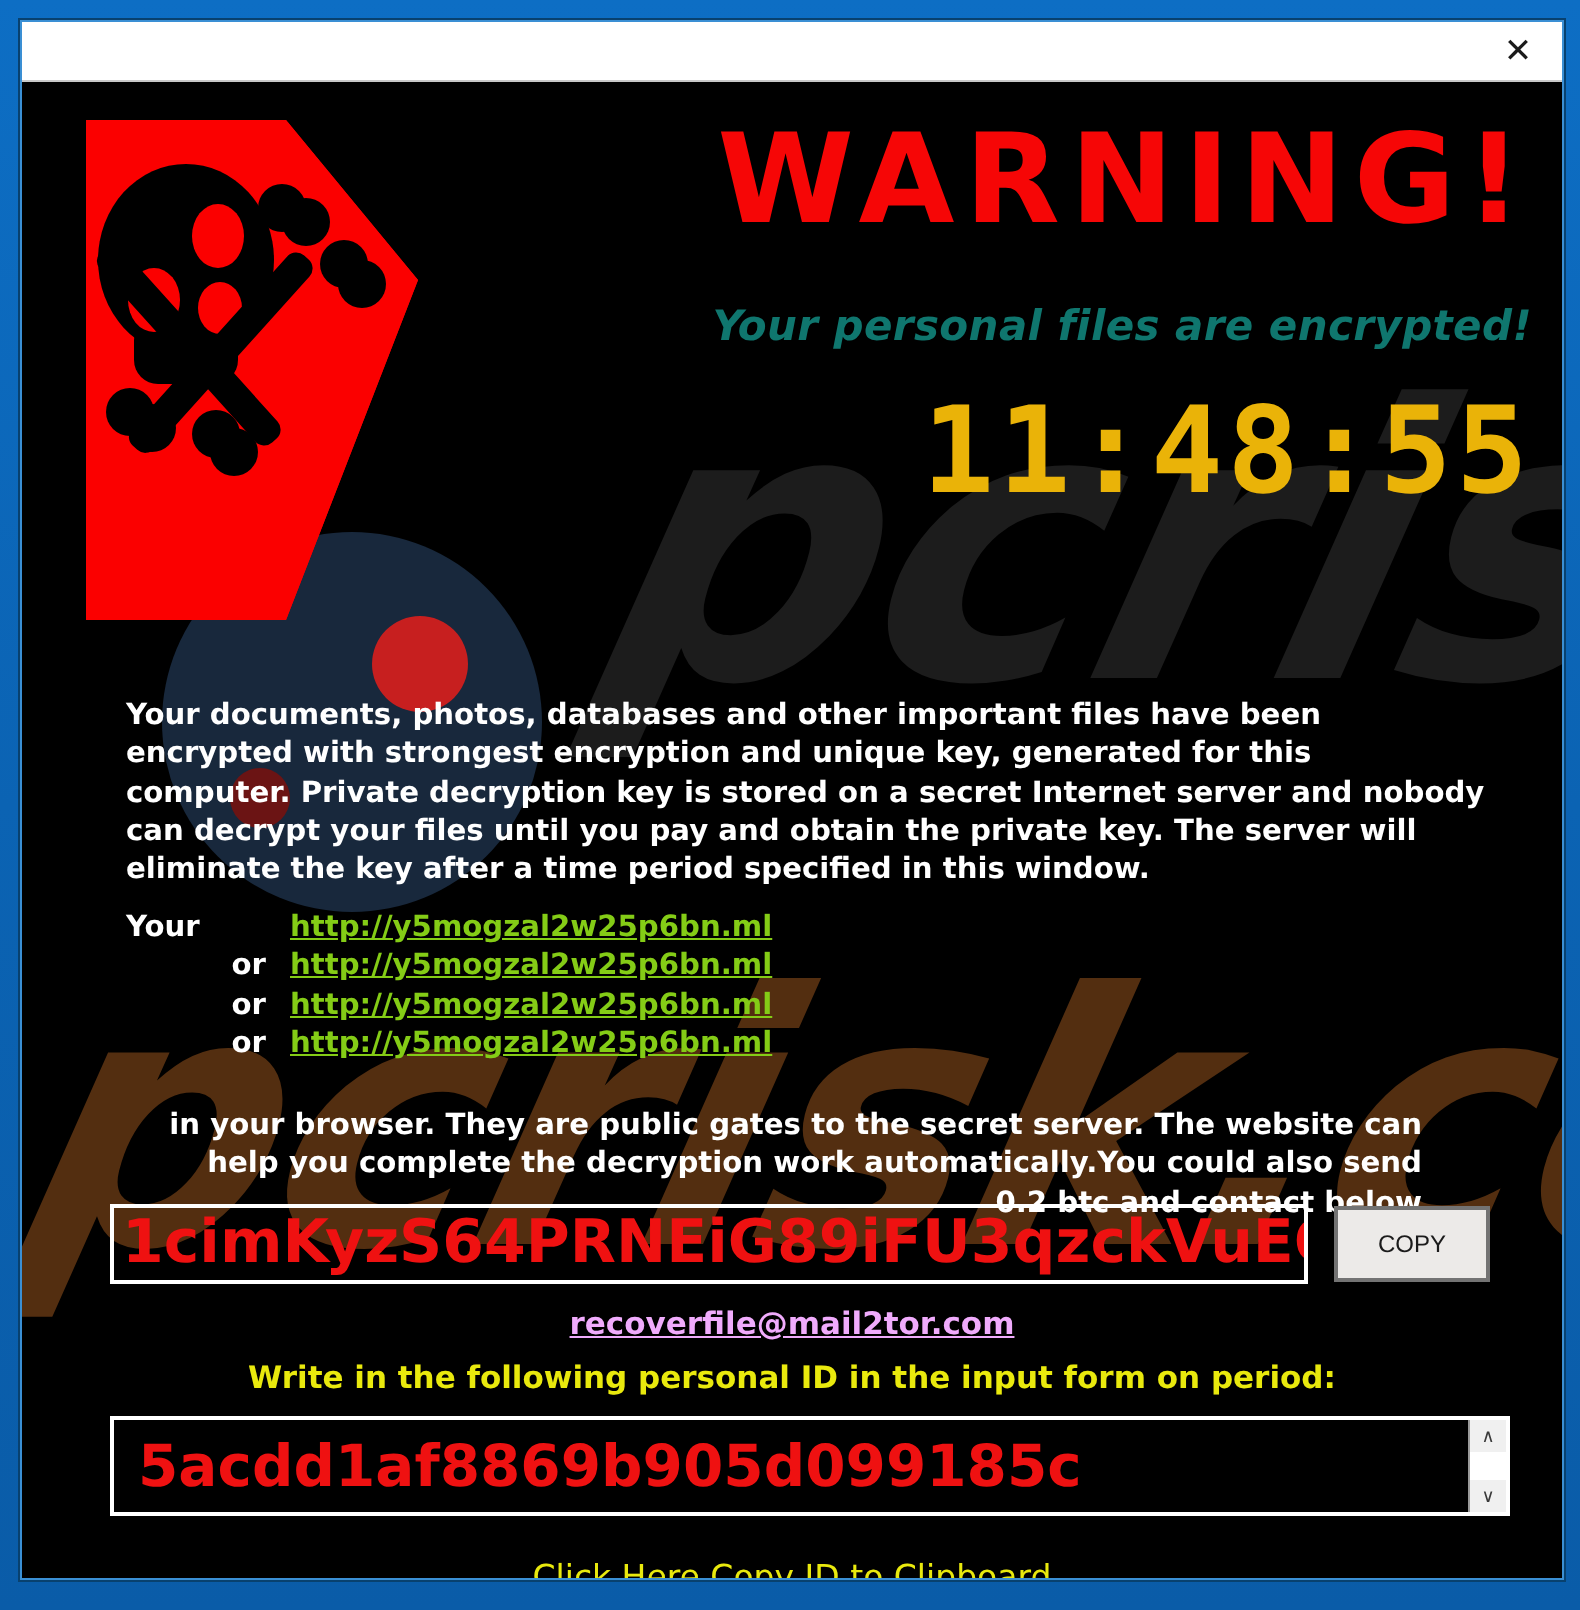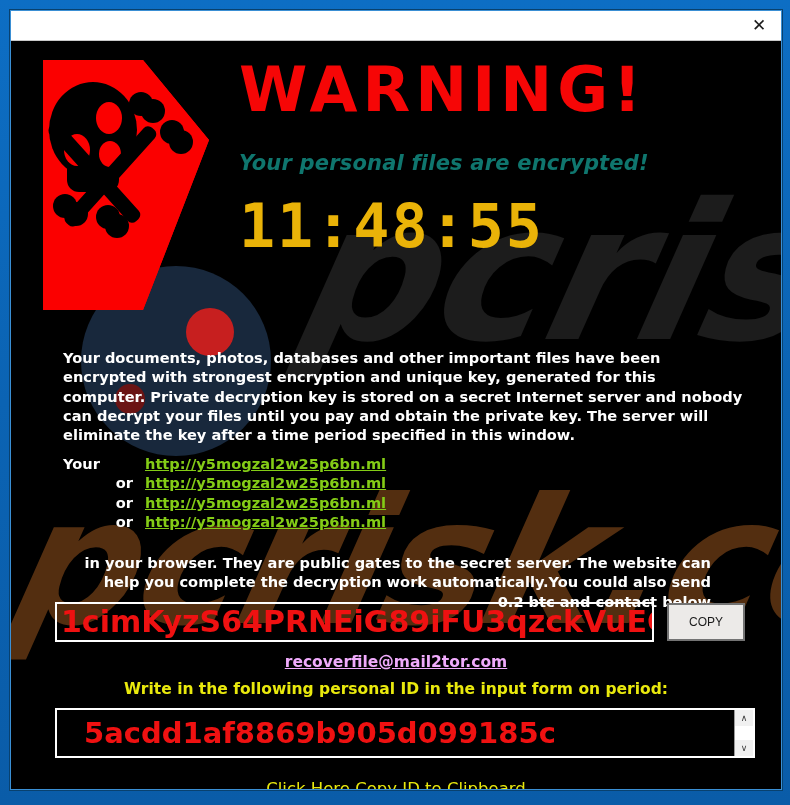--- a/index.html
+++ b/index.html
@@ -124,24 +124,24 @@
     left: 20px;
     top: 13px;
     width: 185px;
     height: 262px;
     z-index: 6;
   }
 
   
   #heading-wrap {
     position: absolute;
-    left: 228px;
+    left: 210px;
     top: 18px;
     width: 545px;
-    text-align: left;
+    text-align: right;
     z-index: 6;
   }
   #warning-title {
     color: #f60606;
     font-family: "DejaVu Sans", sans-serif;
     font-weight: bold;
     font-size: 62px;
     letter-spacing: 5px;
     line-height: 1;
     margin: 0;
@@ -308,21 +308,21 @@
     z-index: 6;
   }
   #id-value {
     flex: 1 1 auto;
     color: #ef1111;
     font-family: "DejaVu Sans", sans-serif;
     font-weight: bold;
     font-size: 29px;
     display: flex;
     align-items: center;
-    padding-left: 27px;
+    padding-left: 12px;
     white-space: nowrap;
     overflow: hidden;
     cursor: text;
   }
   #id-scrollbar {
     flex: 0 0 18px;
     background: #f0f0f0;
     border-left: 1px solid #9a9a9a;
     display: flex;
     flex-direction: column;

